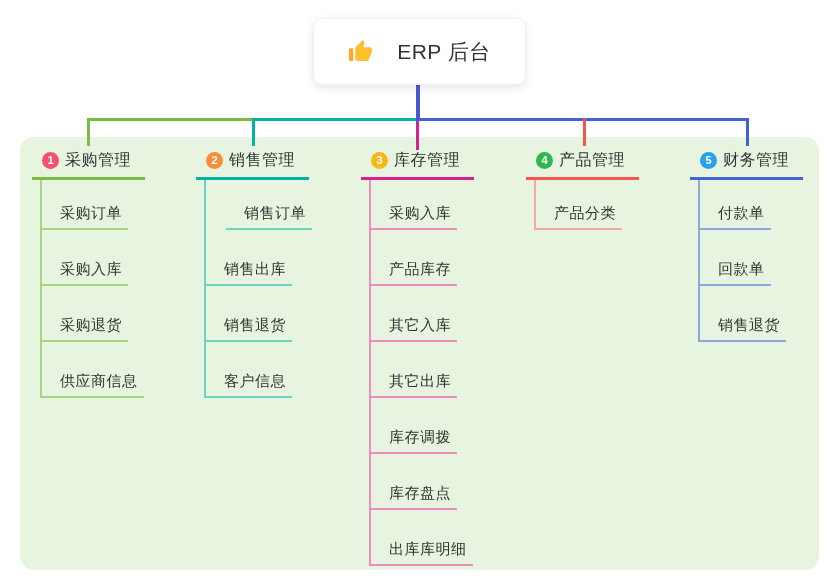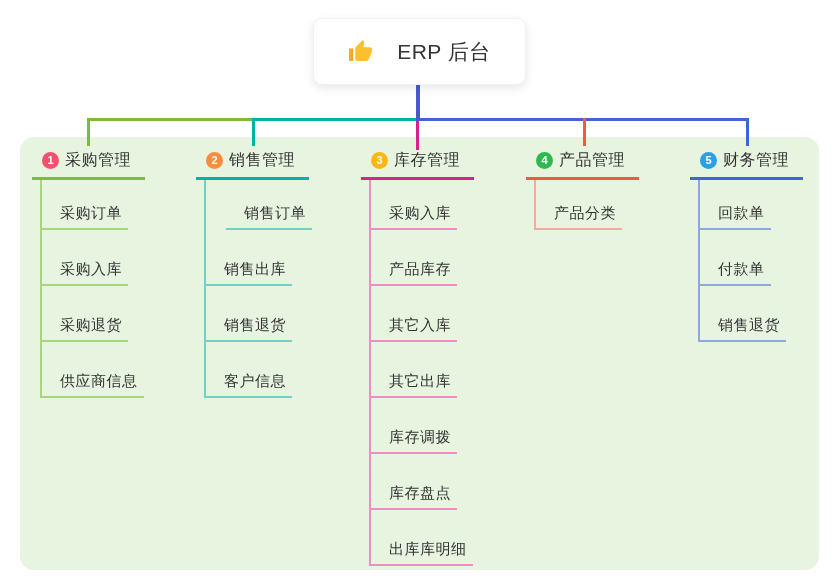--- a/index.html
+++ b/index.html
@@ -205,24 +205,24 @@
         </div>
   </div>
 
   <div class="branch" style="left: 690px; top: 146px;">
     <div class="branch-header" style="border-bottom-color: rgb(66, 99, 213);">
       <span class="badge" style="background: rgb(41, 160, 232);">5</span>
       <span class="branch-title">财务管理</span>
     </div>
     <div class="children" style="border-left-color: rgb(144, 166, 222);">
           <div class="child" style="border-bottom-color: rgb(144, 166, 222);">
+            <span class="child-label">付款单</span>
+          </div>
+          <div class="child" style="border-bottom-color: rgb(144, 166, 222);">
             <span class="child-label">回款单</span>
-          </div>
-          <div class="child" style="border-bottom-color: rgb(144, 166, 222);">
-            <span class="child-label">付款单</span>
           </div>
           <div class="child" style="border-bottom-color: rgb(144, 166, 222);">
             <span class="child-label">销售退货</span>
           </div>
         </div>
   </div>
 </div>
 
 </div>
 

